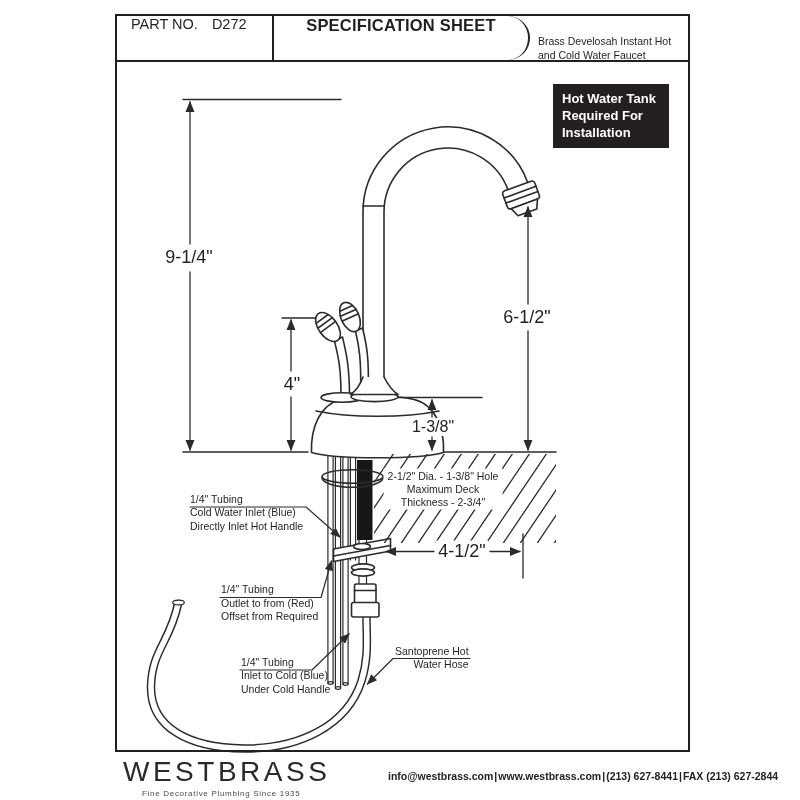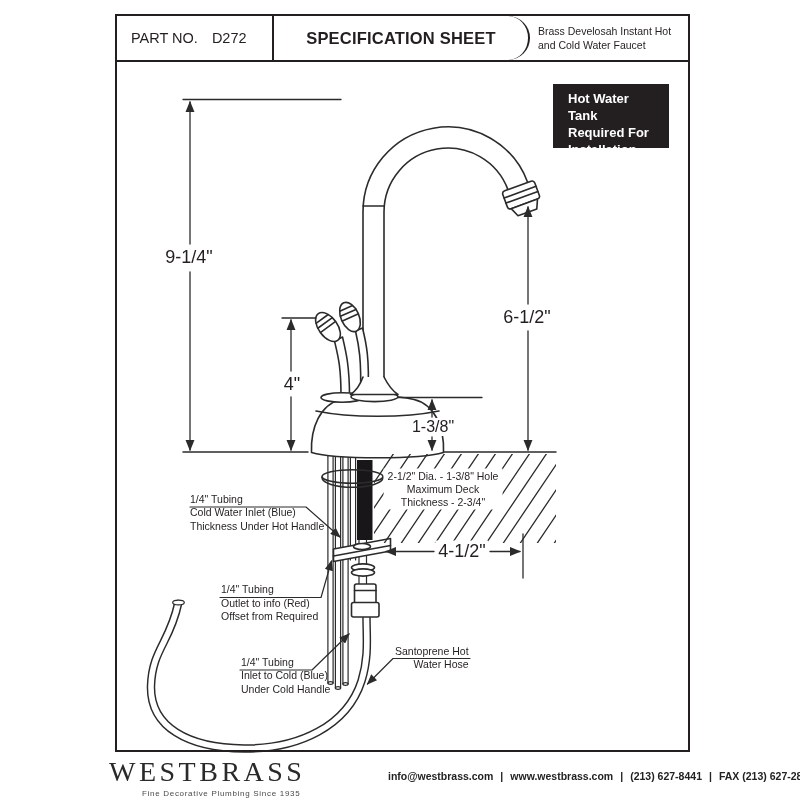--- a/index.html
+++ b/index.html
@@ -3,43 +3,43 @@
 <meta charset="utf-8">
 <style>
   html,body{margin:0;padding:0;}
   .page{position:relative;width:800px;height:800px;background:#ffffff;overflow:hidden;
         font-family:"Liberation Sans",sans-serif;color:#231f20;}
   svg{position:absolute;left:0;top:0;}
   
   .frame{position:absolute;left:115px;top:14px;width:575px;height:738px;
          border:2px solid #231f20;box-sizing:border-box;background:transparent;}
   .hdr{display:flex;height:44px;border-bottom:2px solid #231f20;}
-  .hdr-cell{box-sizing:border-box;display:flex;align-items:center;}
+  .hdr-cell{box-sizing:border-box;display:flex;}
   .c1{width:157px;border-right:2px solid #231f20;padding-left:14px;gap:14px;font-size:14.5px;}
   .c2{width:256px;border-right:2px solid #231f20;justify-content:center;
       font-size:16.5px;font-weight:700;letter-spacing:.2px;border-radius:22px;}
   .c3{flex:1;font-size:10.5px;line-height:1.35;padding:18px 8px;}
   
   .notice{position:absolute;left:553px;top:84px;width:116px;height:64px;background:#231f20;
           color:#ffffff;font-size:13px;font-weight:600;line-height:1.3;
           padding:7px 9px;box-sizing:border-box;}
-  .notice span{display:block;margin-left:6px;}
+  .notice span{display:block;}
   
   .lbl{position:absolute;white-space:nowrap;}
   .dim{font-size:18px;transform:translate(-50%,-50%);background:#fff;padding:0 3px;}
   .dim-sm{font-size:16px;}
   .note-block{transform:translate(-50%,-50%);background:#fff;text-align:center;
               font-size:10.5px;line-height:13px;padding:1px 4px;}
   .callout{font-size:10.5px;line-height:13.5px;}
   .callout span{display:block;}
   
-  .brand{position:absolute;left:109px;top:756px;font-family:Liberation Serif, serif;
+  .brand{position:absolute;left:123px;top:756px;font-family:Liberation Sans, sans-serif;
          font-size:28px;letter-spacing:3.5px;color:#2a2a2a;}
   .tagline{position:absolute;left:142px;top:789px;font-size:8px;letter-spacing:.7px;color:#4a4a4a;}
-  .contact{position:absolute;left:388px;top:770px;width:356px;display:flex;gap:7px;
+  .contact{position:absolute;left:388px;top:770px;width:356px;display:flex;gap:1px;
            font-size:10.5px;font-weight:700;color:#222;white-space:nowrap;}
 </style>
 </head>
 <body>
 
 <div class="page">
 
   <svg width="800" height="800" viewBox="0 0 800 800">
     <defs>
       <marker id="arr" viewBox="0 0 10 8" refX="9" refY="4" markerWidth="9" markerHeight="7" orient="auto-start-reverse">
@@ -221,25 +221,25 @@
 
   <div class="lbl note-block" style="left:443px;top:489px;">
     <span style="display:block">2-1/2" Dia. - 1-3/8" Hole</span>
     <span style="display:block">Maximum Deck</span>
     <span style="display:block">Thickness - 2-3/4"</span>
   </div>
 
   <div class="lbl callout" style="left:190px;top:492.5px;">
     <span>1/4" Tubing</span>
     <span>Cold Water Inlet (Blue)</span>
-    <span>Thickness Under Hot Handle</span>
+    <span>Directly Inlet Hot Handle</span>
   </div>
   <div class="lbl callout" style="left:221px;top:583px;">
     <span>1/4" Tubing</span>
-    <span>Outlet to info (Red)</span>
+    <span>Outlet to from (Red)</span>
     <span>Offset from Required</span>
   </div>
   <div class="lbl callout" style="left:241px;top:655.5px;">
     <span>1/4" Tubing</span>
     <span>Inlet to Cold (Blue)</span>
     <span>Under Cold Handle</span>
   </div>
   <div class="lbl callout" style="left:395px;top:644.5px;text-align:right;">
     <span>Santoprene Hot</span>
     <span>Water Hose</span>

